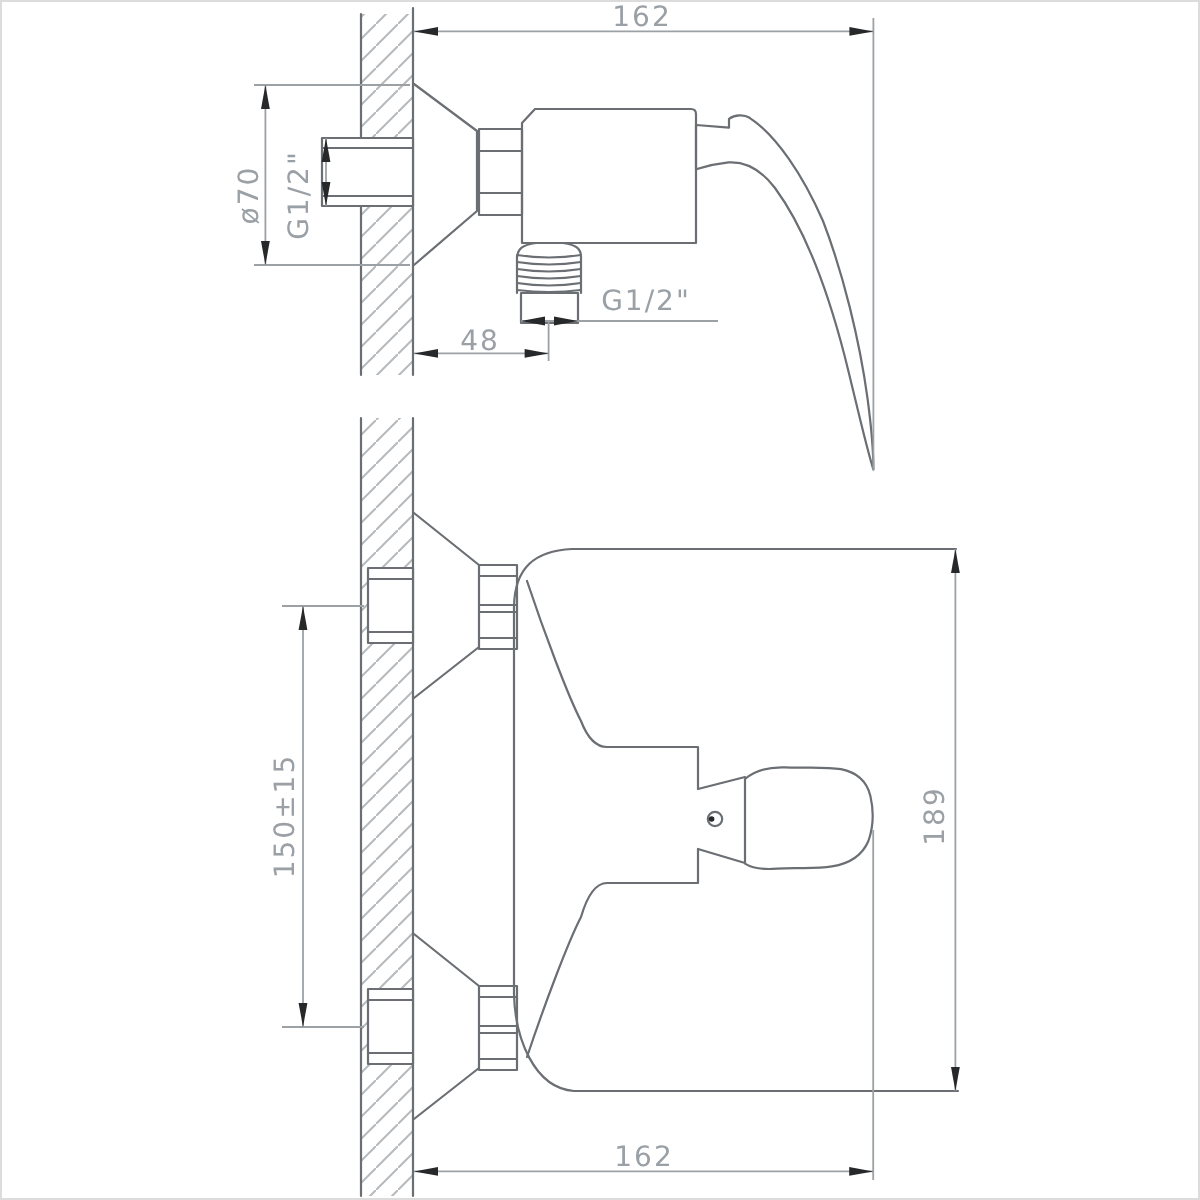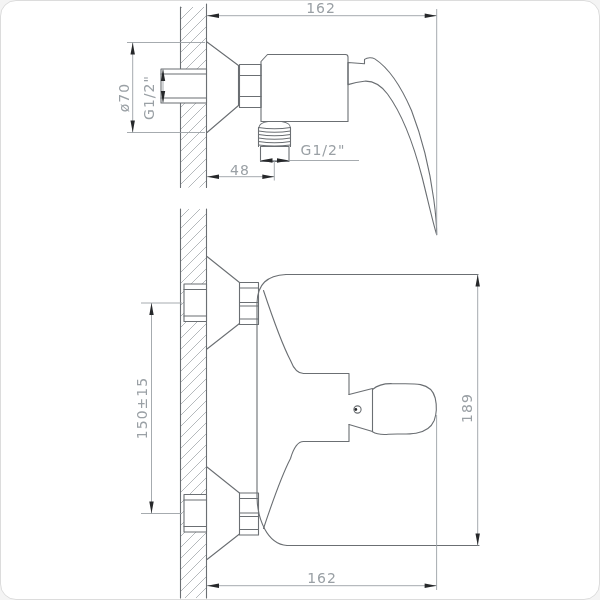--- a/index.html
+++ b/index.html
@@ -2,21 +2,21 @@
 <html style="--c-outline: #6b6f73; --c-dimension: #9ca1a6; --c-text: #9aa0a5; --c-hatch: #b6babd; --c-arrow: #26282a; --c-canvas_border: #dcdcdc; --c-background: #ffffff;"><head>
 <meta charset="utf-8">
 <style>
   :root{
     --c-outline:#6b6f73; --c-dimension:#9ca1a6; --c-text:#9aa0a5;
     --c-hatch:#b6babd; --c-arrow:#26282a; --c-canvas_border:#dcdcdc; --c-background:#ffffff;
   }
   html,body{margin:0;padding:0;background:#f4f4f4;}
   .canvas{
     position:relative;width:598px;height:598px;background:var(--c-background);
-    border:1px solid var(--c-canvas_border);border-radius:16px;overflow:hidden;text-decoration:underline;
+    border:1px solid var(--c-canvas_border);border-radius:0;overflow:hidden;text-decoration:underline;
   }
   svg{position:absolute;left:0;top:0;}
   .ol{stroke:var(--c-outline);fill:none;stroke-width:1.1;stroke-linecap:round;stroke-linejoin:round;}
   .olf{stroke:var(--c-outline);fill:#ffffff;stroke-width:1.1;stroke-linejoin:round;}
   .dl{stroke:var(--c-dimension);fill:none;stroke-width:0.9;}
   .ar{fill:var(--c-arrow);stroke:none;}
   .tx{fill:var(--c-text);font-family:"DejaVu Sans",sans-serif;font-size:14px;letter-spacing:1px;}
 </style>
 </head>
 <body>

